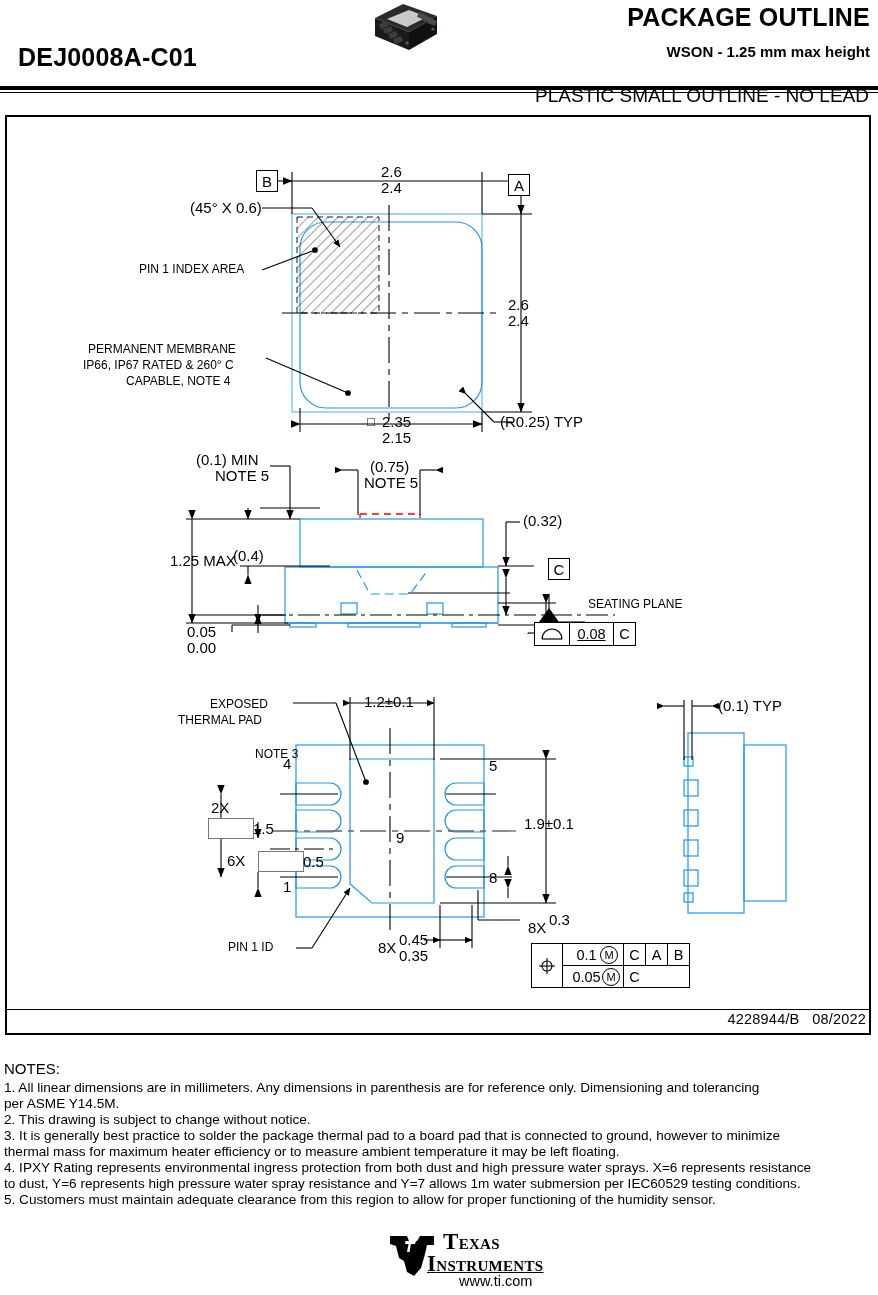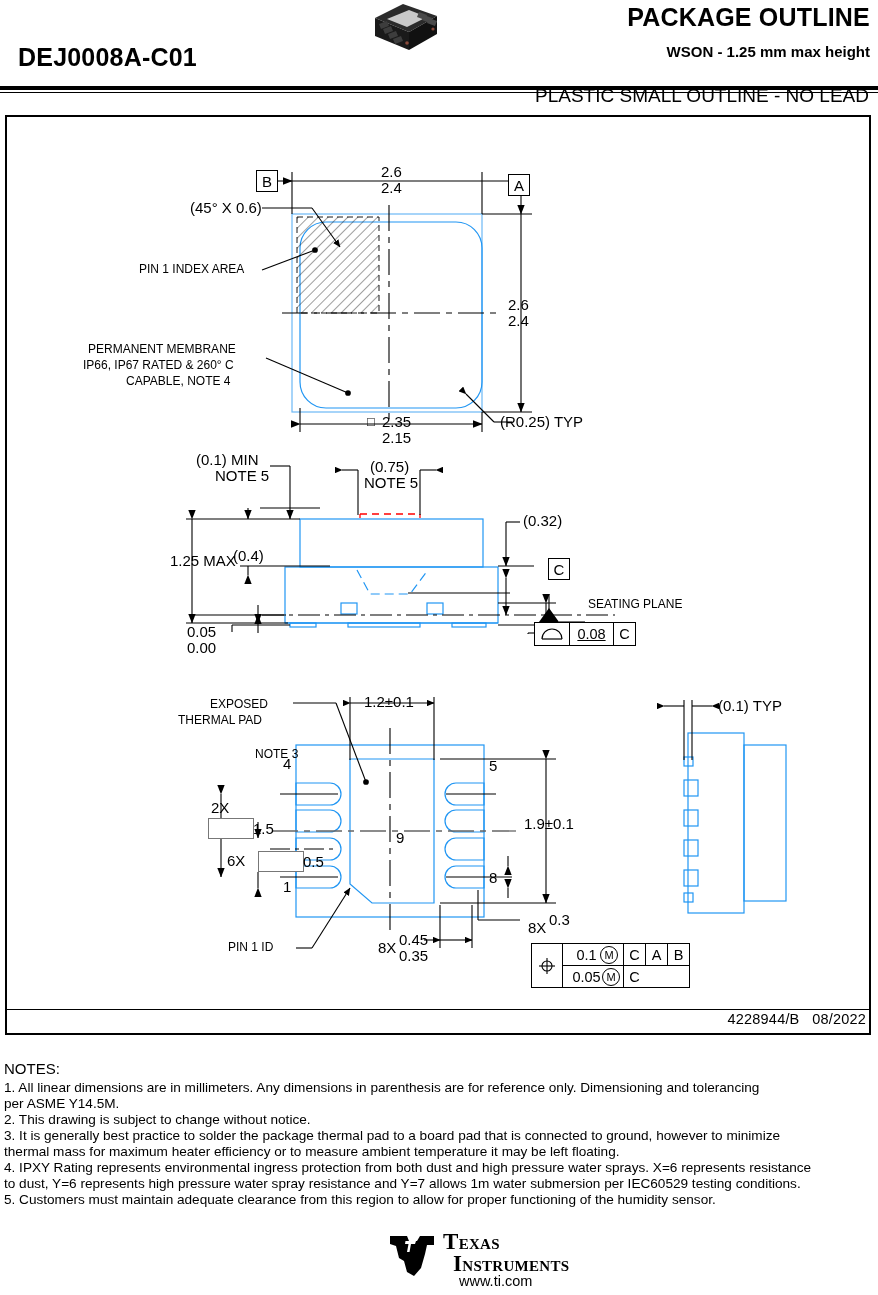--- a/index.html
+++ b/index.html
@@ -18,21 +18,21 @@
   
   #frame{left:5px;top:115px;width:866px;height:920px;border:2px solid #000;box-sizing:border-box;}
   #frame-rule{left:5px;top:1009px;width:866px;height:0;border-top:1px solid #000;}
   #docnum{right:12px;top:1012px;font-size:14.5px;letter-spacing:.2px;}
   
   #notes-hd{left:4px;top:1043px;font-size:15px;margin-top:18px;}
   .note{position:absolute;font-size:13.6px;line-height:1.26;}
   
   #ti-logo{left:387px;top:1232px;}
   #ti-name1{left:443px;top:1230px;font-size:19px;font-weight:bold;font-family:"Liberation Serif","DejaVu Serif",serif;letter-spacing:.3px;}
-  #ti-name2{left:453px;top:1252px;font-size:19px;font-weight:bold;font-family:"Liberation Serif","DejaVu Serif",serif;letter-spacing:.3px;}
+  #ti-name2{left:427px;top:1252px;font-size:19px;font-weight:bold;font-family:"Liberation Serif","DejaVu Serif",serif;letter-spacing:.3px;text-decoration:underline;}
   #ti-url{left:459px;top:1274px;font-size:14.5px;}
   .sc{font-size:15px;}
   
   .dim{font-size:15px;position:absolute;white-space:pre;line-height:1.04;}
   .lbl{font-size:12px;position:absolute;white-space:pre;line-height:1.17;}
   .blu{stroke:#2196f3;fill:none;stroke-width:1.2;}
   .blu2{stroke:#6cb8f5;fill:none;stroke-width:1.2;}
   .blk{stroke:#000;fill:none;stroke-width:1.1;}
   .gry{stroke:#666;fill:none;stroke-width:1.3;}
   .red{stroke:#f00;fill:none;stroke-width:1.3;}

